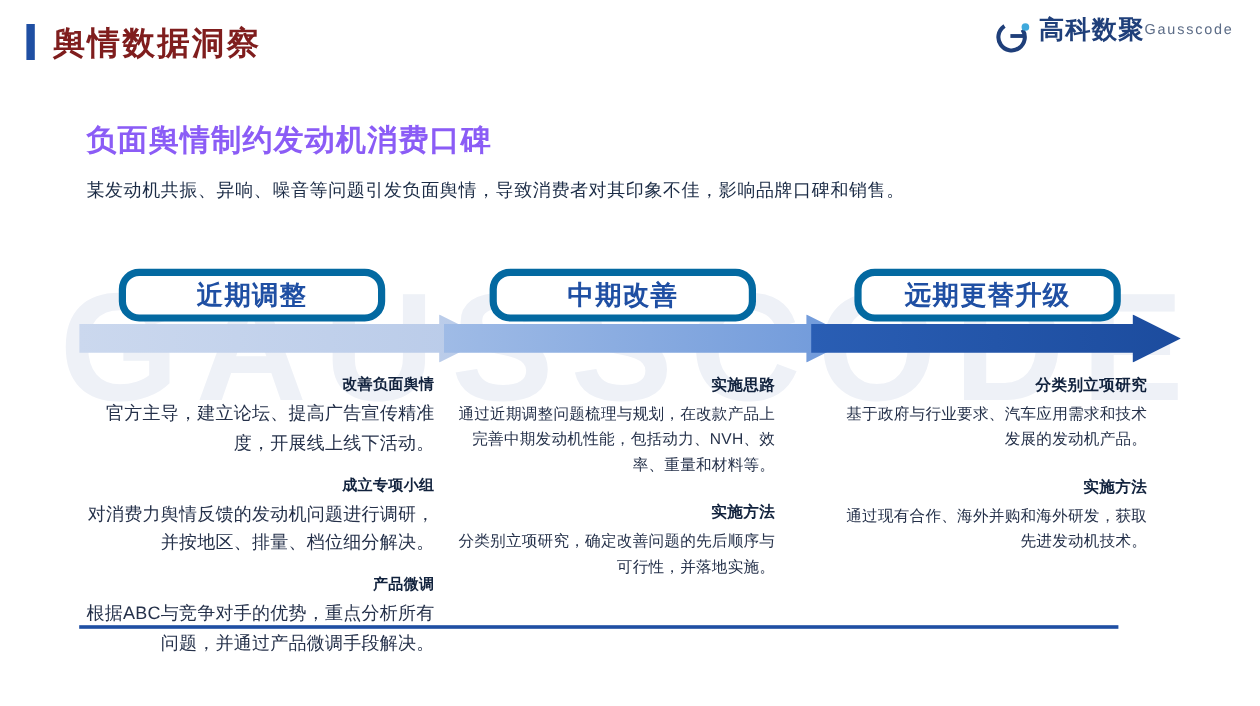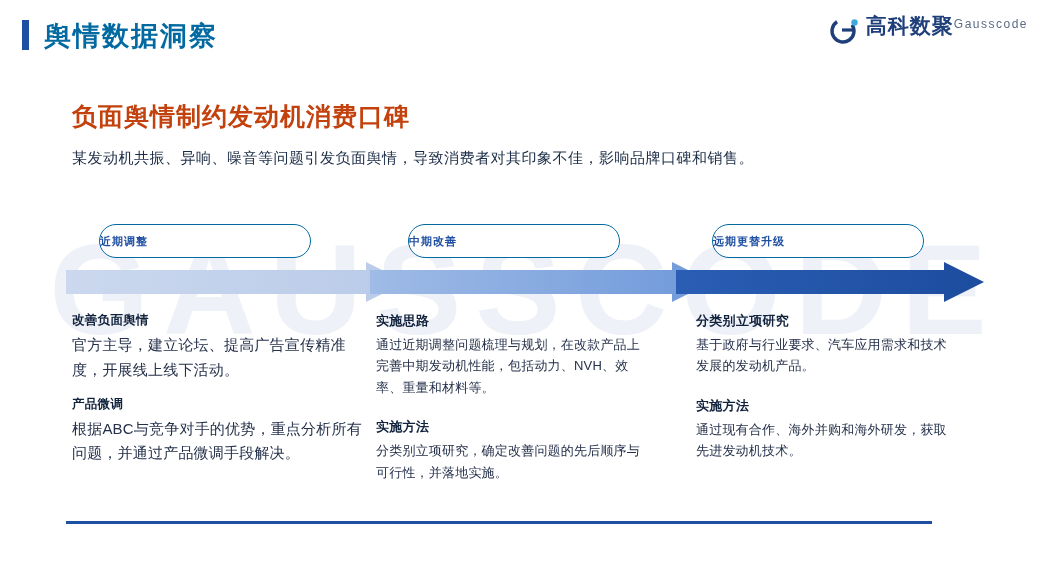--- a/index.html
+++ b/index.html
@@ -49,21 +49,21 @@
     width: 7px;
     height: 30px;
     background: #1f4fa3;
   }
   .header-title {
     position: absolute;
     left: 44px;
     top: 18px;
     font-size: 27px;
     font-weight: bold;
-    color: #0369a1;
+    color: #7f1d1d;
     letter-spacing: 2px;
   }
   .logo {
     position: absolute;
     right: 22px;
     top: 14px;
     display: flex;
     align-items: flex-start;
   }
   .logo-mark {
@@ -94,42 +94,42 @@
   
   .title-block {
     position: absolute;
     left: 72px;
     top: 100px;
     z-index: 2;
   }
   .main-title {
     font-size: 25px;
     font-weight: bold;
-    color: #c2410c;
+    color: #8b5cf6;
     letter-spacing: 1px;
   }
   .sub-title {
     margin-top: 16px;
     font-size: 15px;
     color: #1b2b45;
     letter-spacing: 0.5px;
   }
 
   
   .pill {
     position: absolute;
     top: 224px;
     height: 32px;
-    border: 1px solid #0369a1;
+    border: 6px solid #0369a1;
     border-radius: 17px;
     background: #ffffff;
     display: flex;
     align-items: center;
-    justify-content: flex-start;
-    font-size: 11px;
+    justify-content: center;
+    font-size: 22px;
     font-weight: bold;
     color: #1f4fa3;
     letter-spacing: 1px;
     z-index: 3;
   }
   .pill-1 { left: 99px;  width: 210px; }
   .pill-2 { left: 408px; width: 210px; }
   .pill-3 { left: 712px; width: 210px; }
 
   
@@ -140,20 +140,21 @@
     width: 918px;
     height: 40px;
     z-index: 2;
   }
 
   
   .col {
     position: absolute;
     top: 312px;
     z-index: 2;
+    text-align: right;
   }
   .col-1 { left: 72px;  width: 290px; }
   .col-2 { left: 376px; width: 270px; }
   .col-3 { left: 696px; width: 260px; }
 
   .item { margin-bottom: 13px; }
   .item-head {
     font-size: 12.5px;
     font-weight: bold;
     color: #11223d;
@@ -244,20 +245,24 @@
     <path d="M610,8 L878,8 L878,0 L918,20 L878,40 L878,32 L610,32 Z" fill="url(#gseg3)"></path>
   </svg>
 </div>
 
 <div class="col col-1">
   <div class="item">
     <div class="item-head">改善负面舆情</div>
     <div class="item-body">官方主导，建立论坛、提高广告宣传精准度，开展线上线下活动。</div>
   </div>
   <div class="item">
+    <div class="item-head">成立专项小组</div>
+    <div class="item-body">对消费力舆情反馈的发动机问题进行调研，并按地区、排量、档位细分解决。</div>
+  </div>
+  <div class="item">
     <div class="item-head">产品微调</div>
     <div class="item-body">根据ABC与竞争对手的优势，重点分析所有问题，并通过产品微调手段解决。</div>
   </div>
 </div>
 
 <div class="col col-2">
   <div class="item">
     <div class="item-head">实施思路</div>
     <div class="item-body">通过近期调整问题梳理与规划，在改款产品上完善中期发动机性能，包括动力、NVH、效率、重量和材料等。</div>
   </div>

